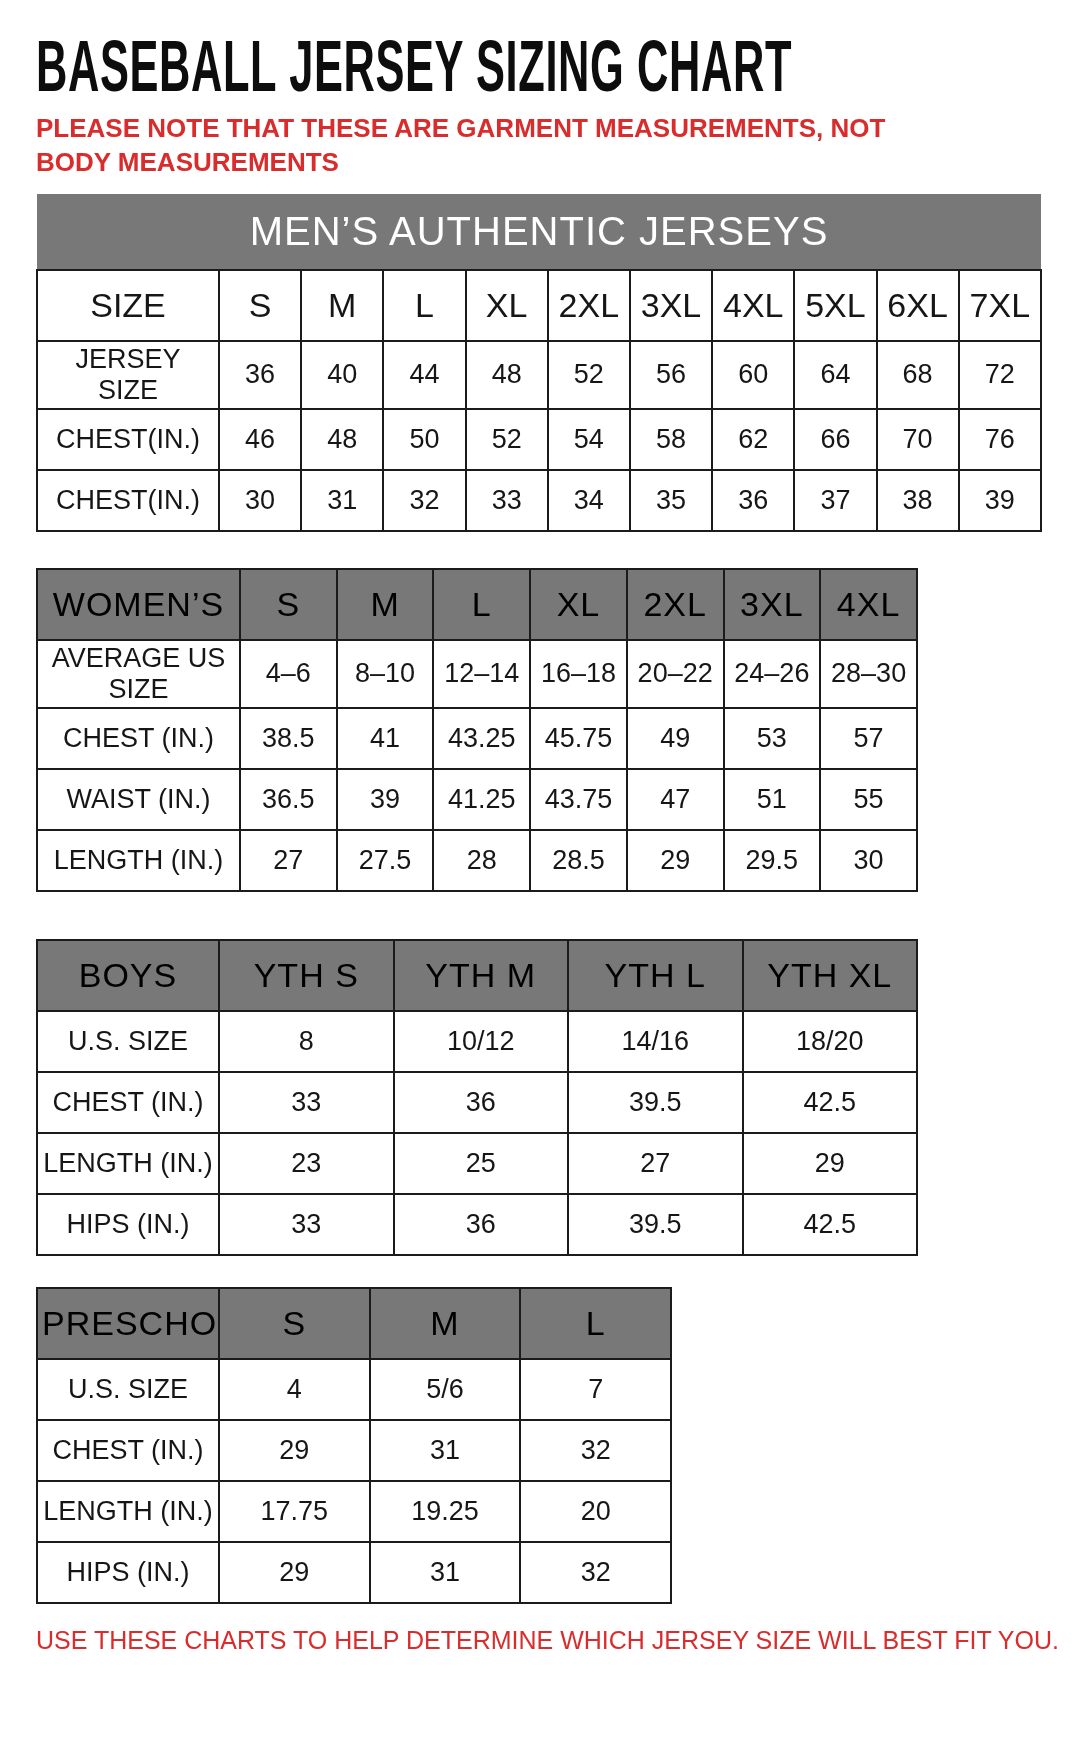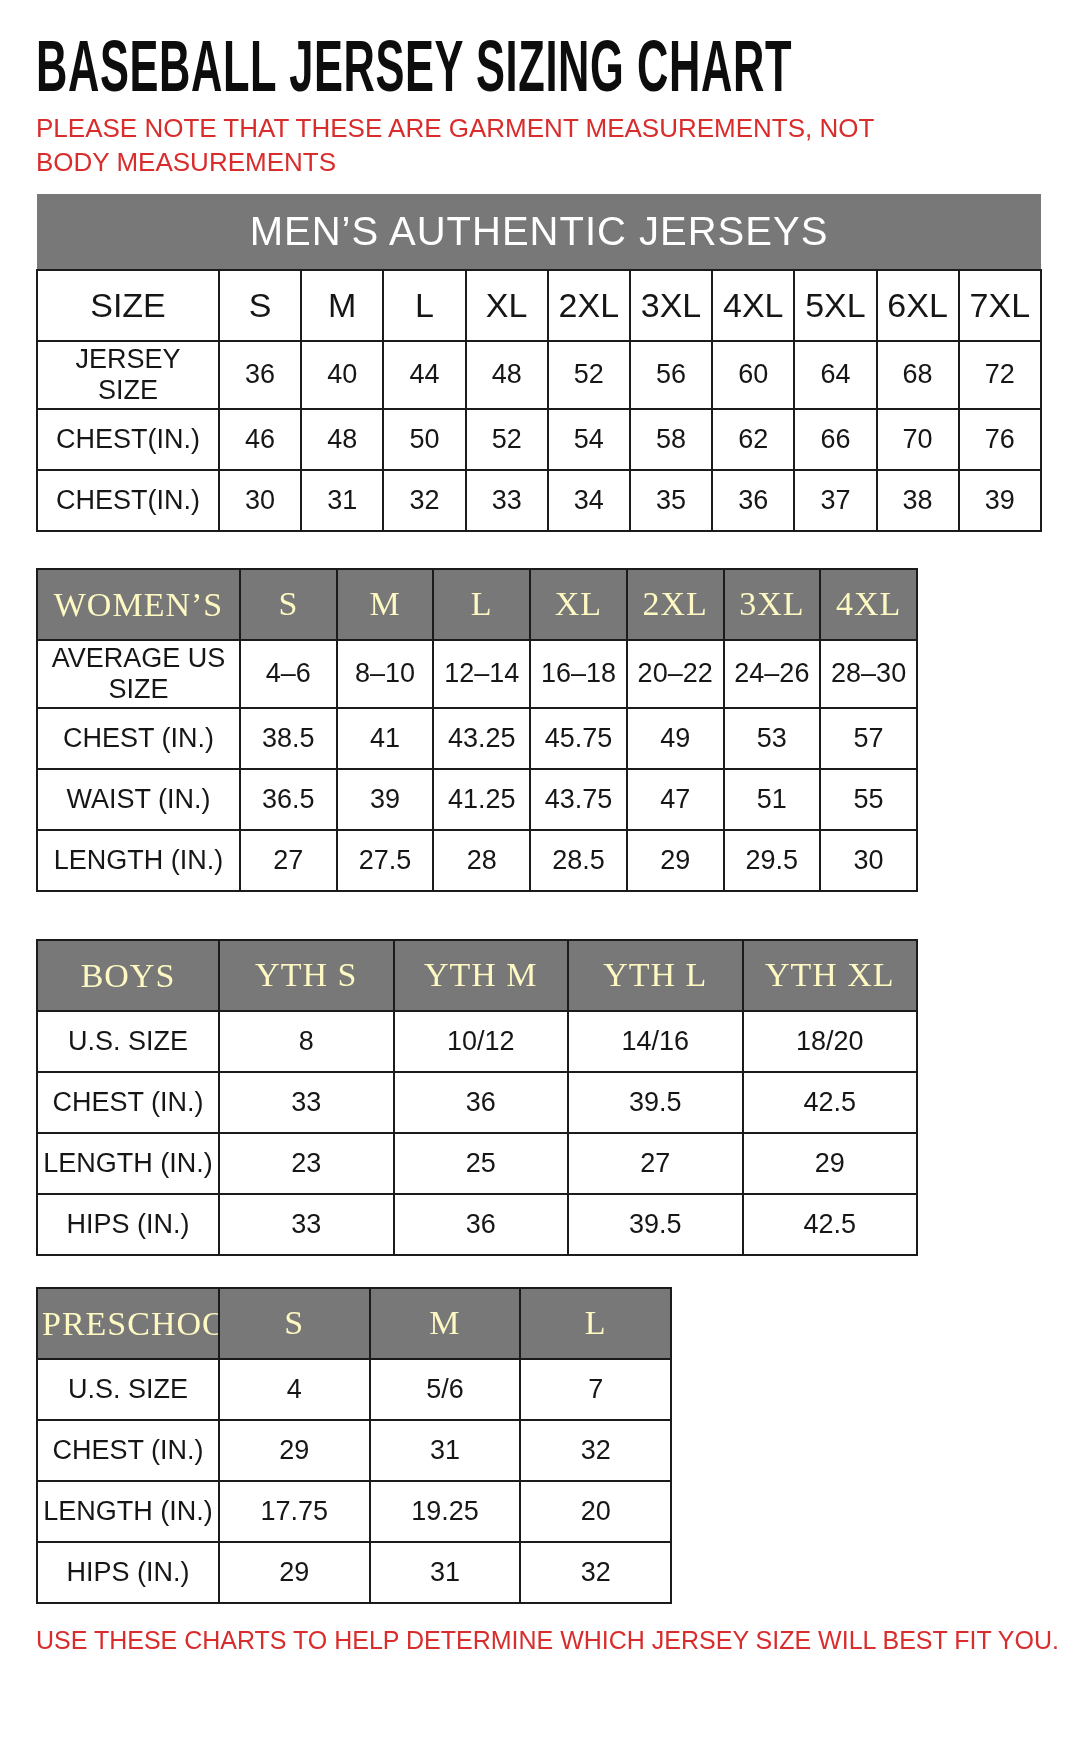--- a/index.html
+++ b/index.html
@@ -12,39 +12,39 @@
   .page{padding:20px 36px 28px}
 
   .title{
     font-weight:bold;font-size:70px;line-height:1;letter-spacing:1px;
     margin:12px 0 10px;white-space:nowrap;width:700px;
     transform:scale(0.62,1.02);transform-origin:left center;color:#0d0d0d;
   }
   .note{
     color:var(--accent-red,#d92c2c);
     font-size:26px;line-height:1.3;width:880px;margin:4px 0 14px;
-    font-weight:normal;
+    font-weight:bold;
   }
 
   table{
     border-collapse:collapse;table-layout:fixed;text-align:center;
     font-size:27px;color:#161616;
   }
   th,td{border:2px solid #1b1b1b;font-weight:normal;padding:2px 4px;overflow:hidden}
   tr.banner-row td{
     border:none;background:var(--header-gray,#787878);color:#ffffff;
     font-size:40px;letter-spacing:1px;height:76px;
   }
   tr.head-row{height:71px}
   tr.head-row th{font-size:34px}
   tr.data-row{height:61px}
   th.label{line-height:1.15}
 
   .dark-head tr.head-row th{
-    background:var(--header-gray,#787878);color:#fef9c3;letter-spacing:1px;font-family:Liberation Serif, serif;
+    background:var(--header-gray,#787878);color:#000000;letter-spacing:1px;
   }
 
   table.men{width:1006px;margin-top:4px}
   table.men col.label-col{width:182px}
   table.women{width:882px;margin-top:36px}
   table.women col.label-col{width:203px}
   table.boys{width:882px;margin-top:47px}
   table.boys col.label-col{width:182px}
   table.preschool{width:636px;margin-top:31px}
   table.preschool col.label-col{width:182px}

